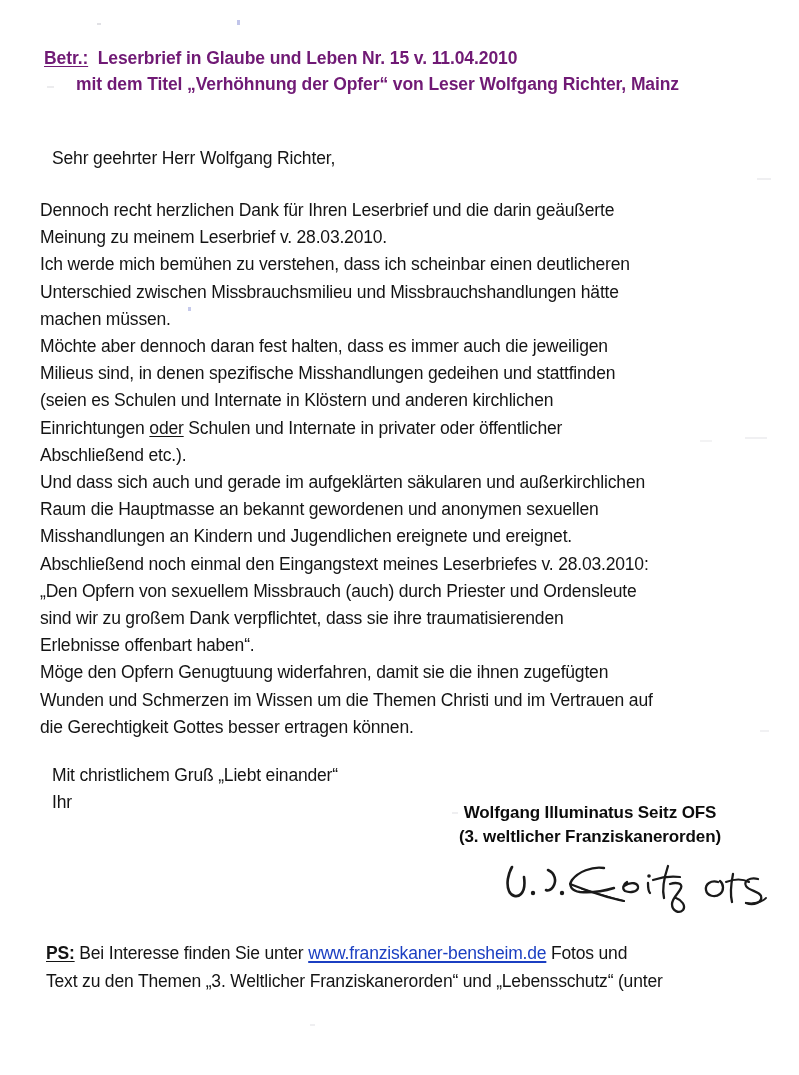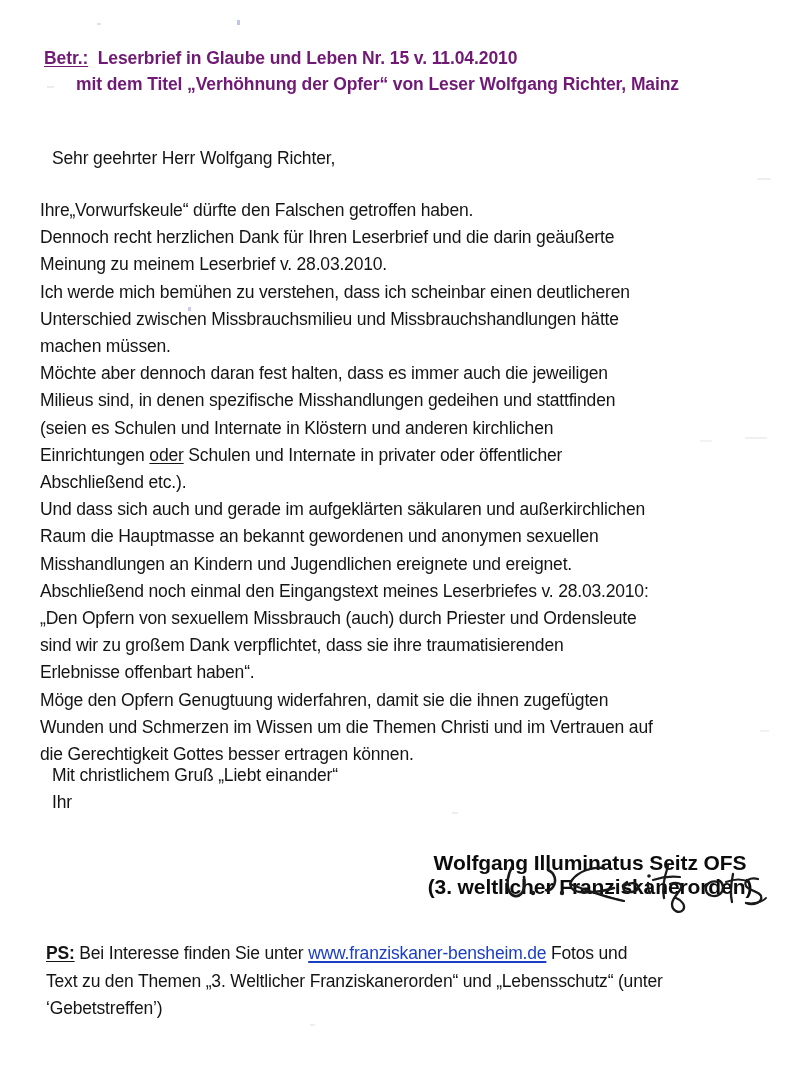--- a/index.html
+++ b/index.html
@@ -84,25 +84,25 @@
     line-height: 27px;
     letter-spacing: -0.18px;
     color: #141414;
   }
   .closing div { white-space: nowrap; }
 
   
   .sign-name {
     position: absolute;
     left: 400px;
-    top: 851px;
+    top: 801px;
     width: 380px;
     text-align: center;
     font-weight: bold;
-    font-size: 21px;
+    font-size: 17px;
     line-height: 24px;
     letter-spacing: -0.1px;
     color: #0c0c0c;
   }
   .sign-name div { white-space: nowrap; }
 
   .signature {
     position: absolute;
     left: 500px;
     top: 860px;
@@ -156,21 +156,20 @@
   <div class="speck" style="left:452px;top:812px;width:6px;height:2px;opacity:.3;"></div>
 
   <div class="subject">
     <span class="l1"><span class="lbl">Betr.:</span>&nbsp;&nbsp;<span>Leserbrief in Glaube und Leben Nr. 15 v. 11.04.2010</span></span>
     <span class="l2">mit dem Titel „Verhöhnung der Opfer“ von Leser Wolfgang Richter, Mainz</span>
   </div>
 
   <div class="salutation">Sehr geehrter Herr Wolfgang Richter,</div>
 
   <div class="body-block">
-    <p>Ihre„Vorwurfskeule“ dürfte den Falschen getroffen haben.</p>
     <p>Dennoch recht herzlichen Dank für Ihren Leserbrief und die darin geäußerte</p>
     <p>Meinung zu meinem Leserbrief v. 28.03.2010.</p>
     <p>Ich werde mich bemühen zu verstehen, dass ich scheinbar einen deutlicheren</p>
     <p>Unterschied  zwischen  Missbrauchsmilieu und Missbrauchshandlungen hätte</p>
     <p>machen müssen.</p>
     <p>Möchte aber dennoch daran fest halten, dass es immer auch die jeweiligen</p>
     <p>Milieus sind, in denen spezifische  Misshandlungen gedeihen und stattfinden</p>
     <p>(seien es Schulen und Internate in Klöstern und anderen kirchlichen</p>
     <p><span>Einrichtungen </span><span class="u">oder</span><span> Schulen und Internate in privater oder öffentlicher</span></p>
     <p>Abschließend etc.).</p>
@@ -228,16 +227,15 @@
       <path d="M226 22 C234 19 243 19 249 22" stroke-width="2.1"></path>
 
       <path d="M258 19 C250 17 243 21 246 26 C249 31 259 31 261 36 C263 42 254 46 246 43" stroke-width="2.3"></path>
       <path d="M246 43 C254 44 262 42 266 38" stroke-width="1.8"></path>
     </svg>
   </div>
 
   <div class="ps">
     <p><span class="ps-lbl">PS:</span><span> Bei Interesse finden Sie unter </span><a class="link" href="#">www.franziskaner-bensheim.de</a><span>  Fotos und</span></p>
     <p>Text zu den Themen „3. Weltlicher Franziskanerorden“ und „Lebensschutz“ (unter</p>
-    <p>‘Gebetstreffen’)</p>
   </div>
 
 </div>
 
 </body></html>

